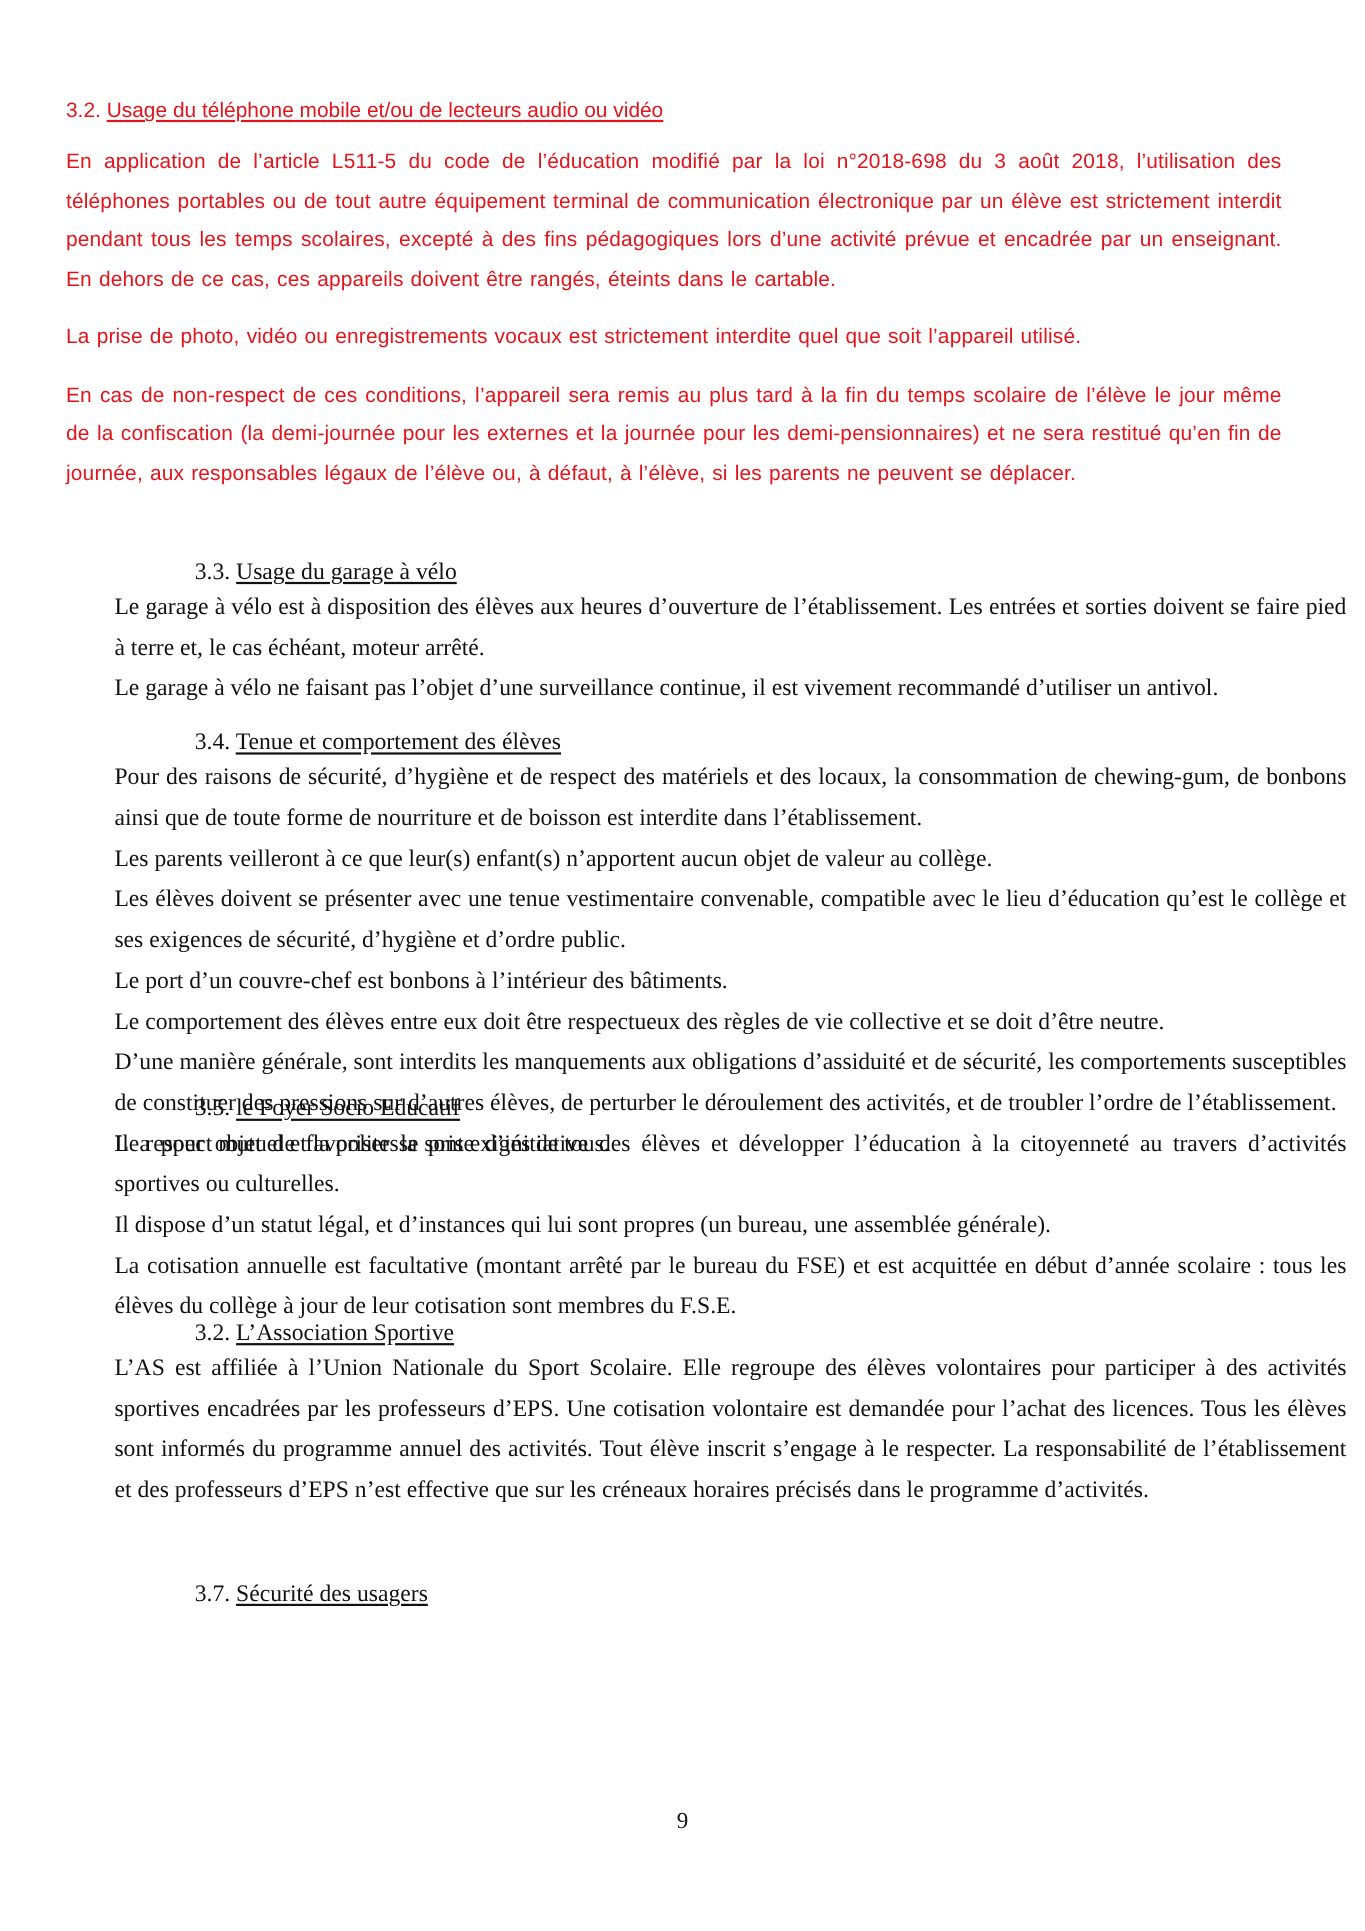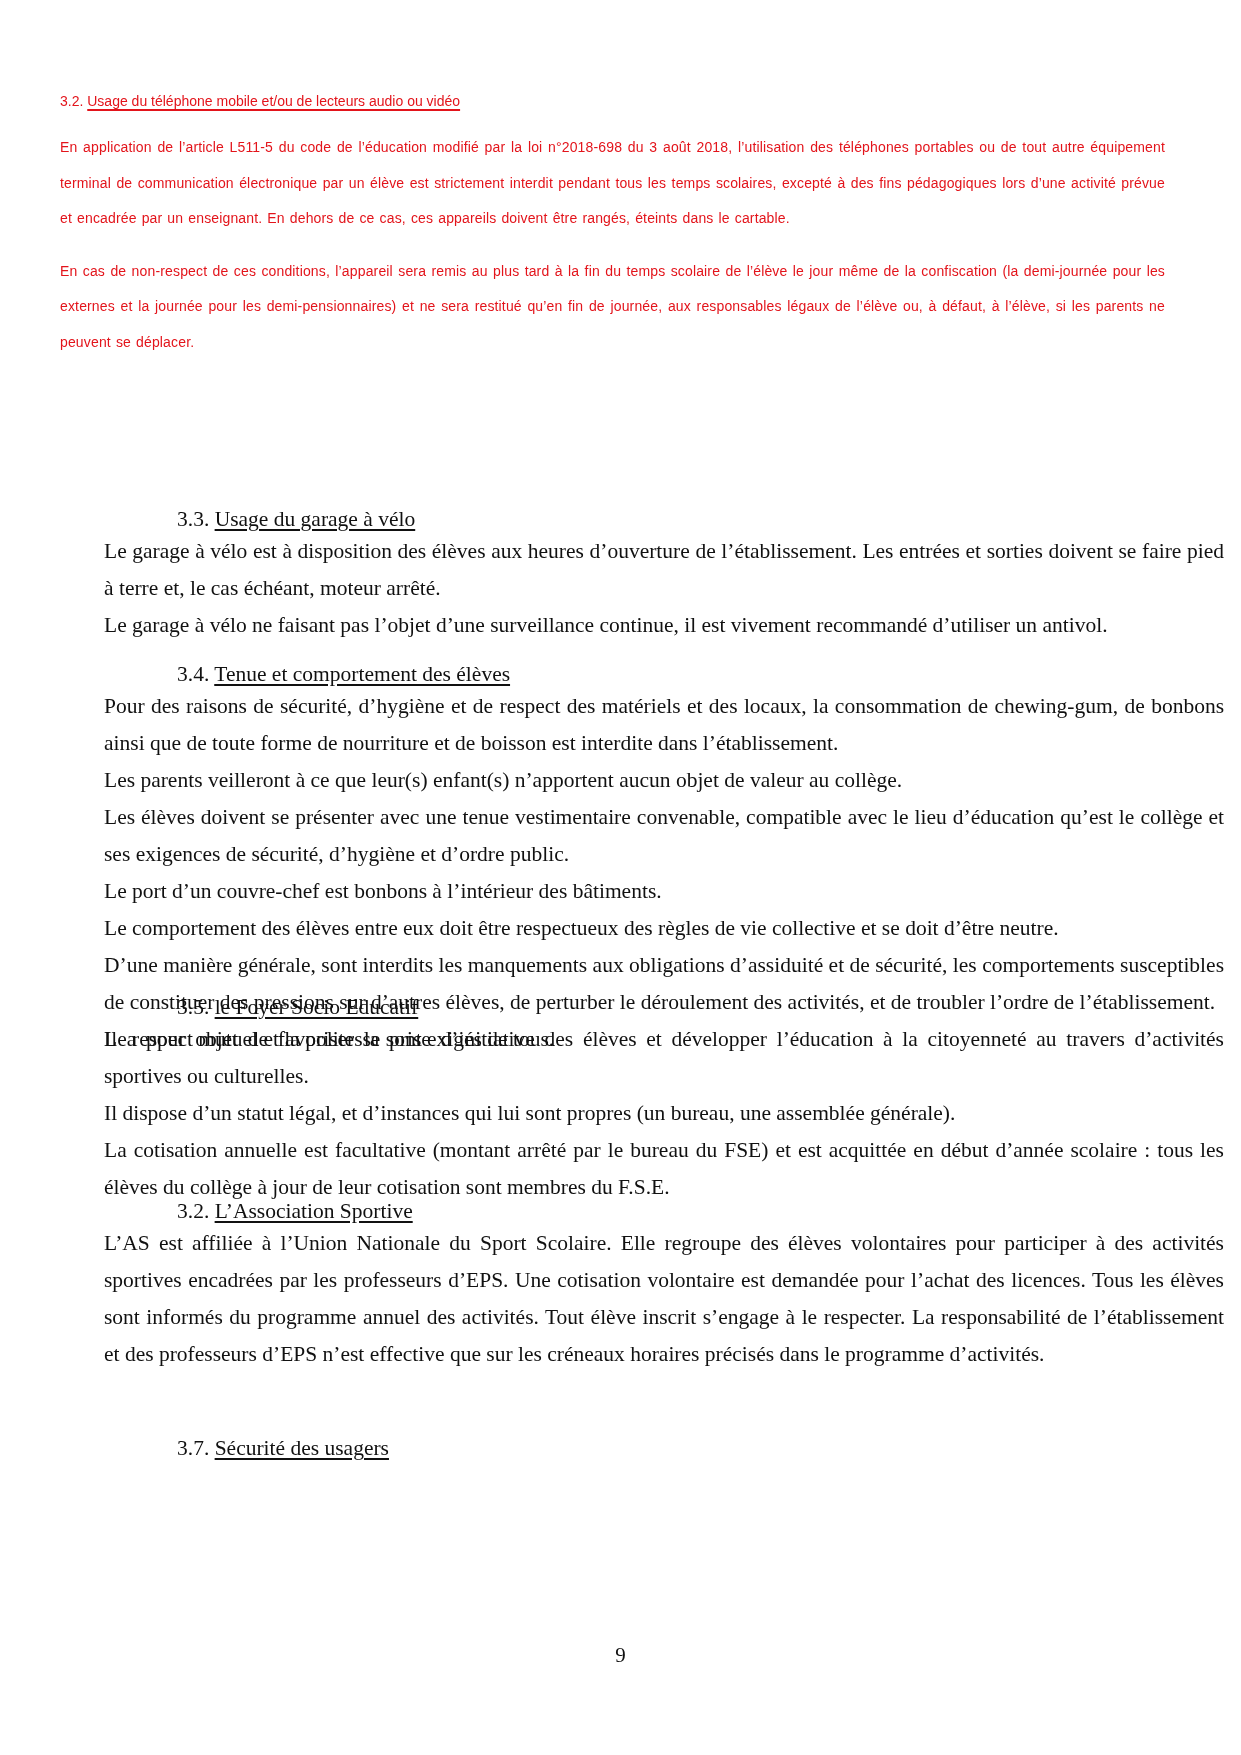--- a/index.html
+++ b/index.html
@@ -20,21 +20,21 @@
       height: 1755px;
       background: #ffffff;
     }
     .red-section {
       position: absolute;
       left: 60px;
       top: 88px;
       width: 1120px;
       color: #e3141b;
       font-family: "Liberation Sans", "DejaVu Sans", sans-serif;
-      font-size: 14px;
+      font-size: 19px;
     }
     .red-title {
       margin: 0 0 16px 0;
       line-height: 26px;
       height: 26px;
     }
     .red-title .u {
       text-decoration: underline;
       text-decoration-thickness: 1.5px;
       text-underline-offset: 3px;
@@ -86,20 +86,21 @@
 </head>
 <body>
 
 <div class="page">
 
   <div class="red-section">
     <div class="red-title">
       <span>3.2. </span><span class="u">Usage du téléphone mobile et/ou de lecteurs audio ou vidéo</span>
     </div>
     <p class="red-para">En application de l’article L511-5 du code de l’éducation modifié par la loi n°2018-698 du 3 août 2018, l’utilisation des téléphones portables ou de tout autre équipement terminal de communication électronique par un élève est strictement interdit pendant tous les temps scolaires, excepté à des fins pédagogiques lors d’une activité prévue et encadrée par un enseignant. En dehors de ce cas, ces appareils doivent être rangés, éteints dans le cartable.</p>
+    <p class="red-para single">La prise de photo, vidéo ou enregistrements vocaux est strictement interdite quel que soit l’appareil utilisé.</p>
     <p class="red-para">En cas de non-respect de ces conditions, l’appareil sera remis au plus tard à la fin du temps scolaire de l’élève le jour même de la confiscation (la demi-journée pour les externes et la journée pour les demi-pensionnaires) et ne sera restitué qu’en fin de journée, aux responsables légaux de l’élève ou, à défaut, à l’élève, si les parents ne peuvent se déplacer.</p>
   </div>
 
   <div class="black" style="top:505px;">
     <div class="sec-head">
       <span>3.3. </span><span class="u">Usage du garage à vélo</span>
     </div>
     <div class="line">Le garage à vélo est à disposition des élèves aux heures d’ouverture de l’établissement. Les entrées et sorties doivent se faire pied à terre et, le cas échéant, moteur arrêté.</div>
     <div class="line">Le garage à vélo ne faisant pas l’objet d’une surveillance continue, il est vivement recommandé d’utiliser un antivol.</div>
   </div>

